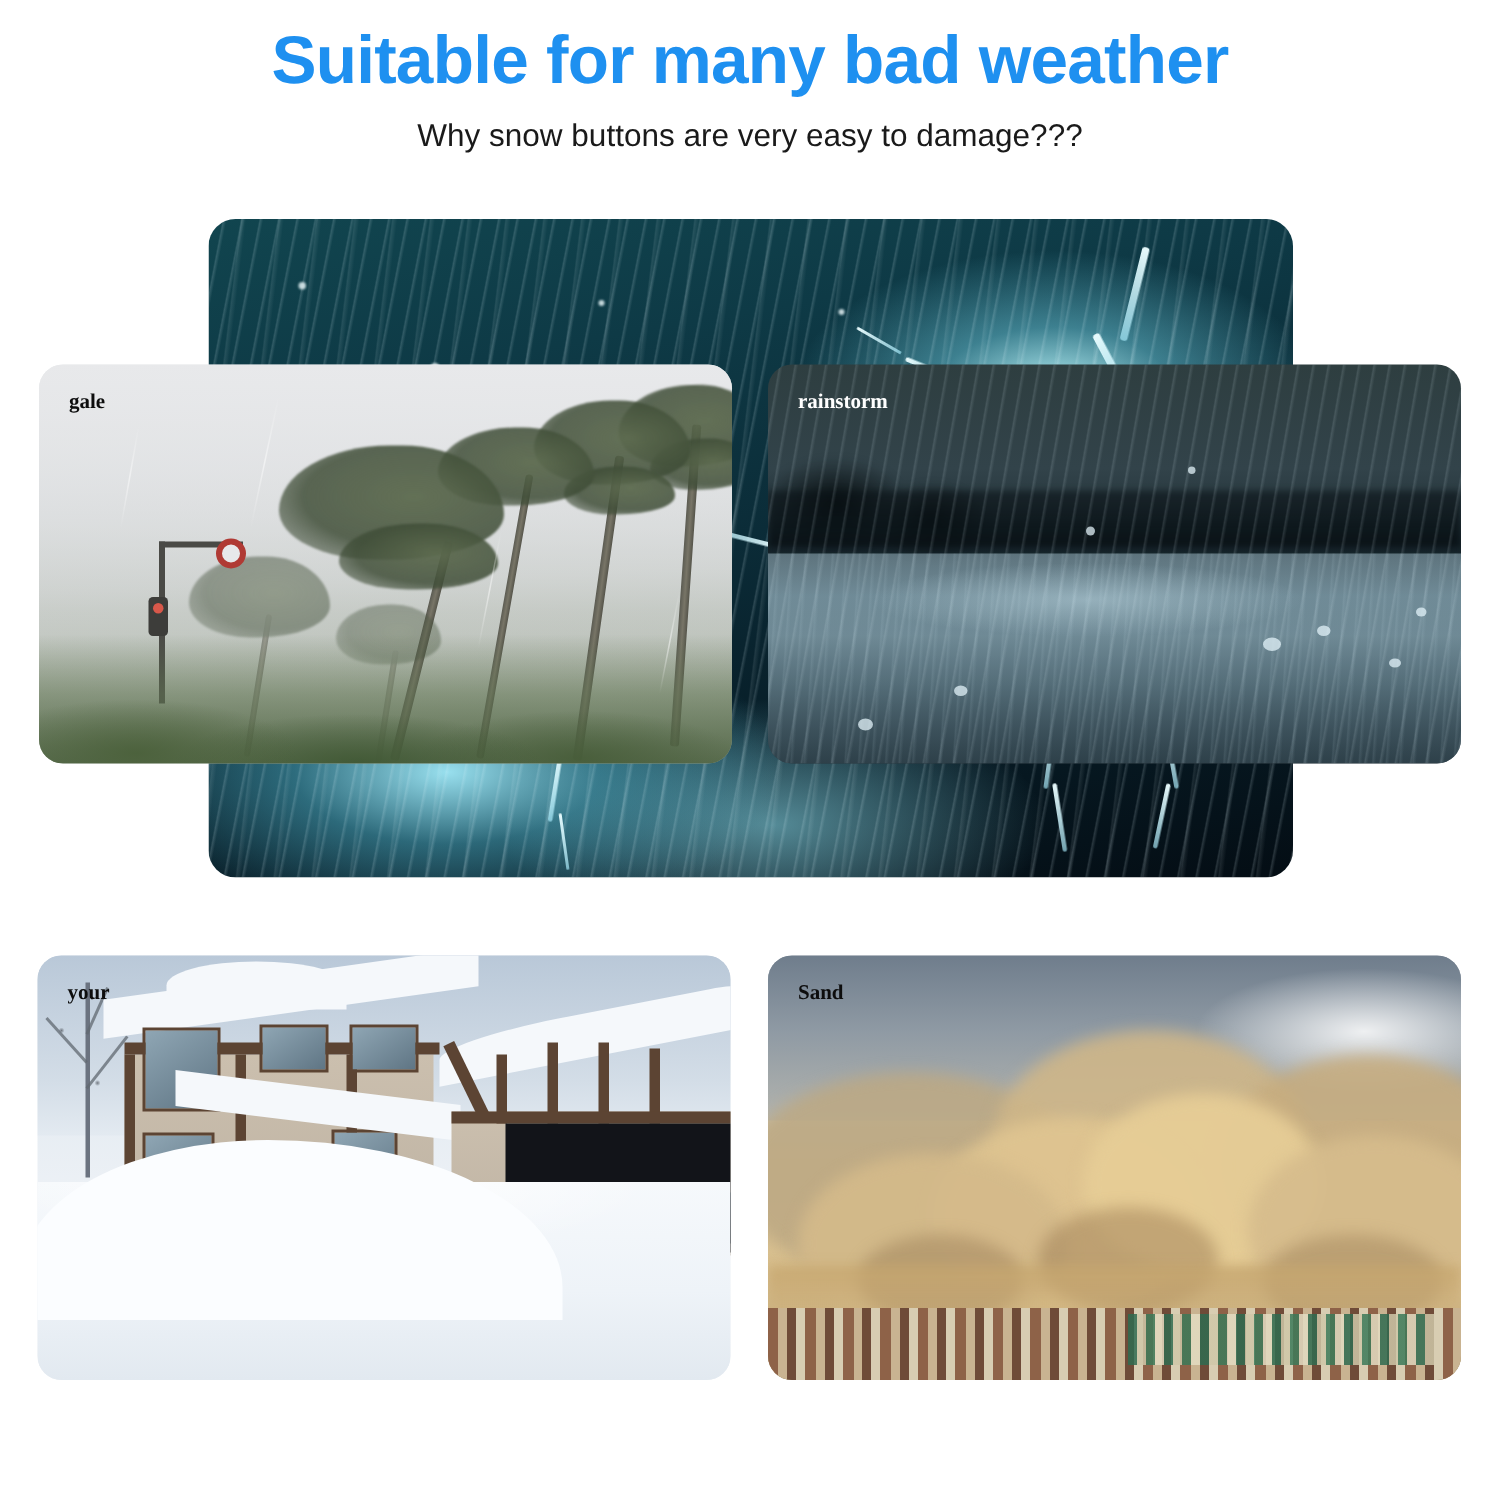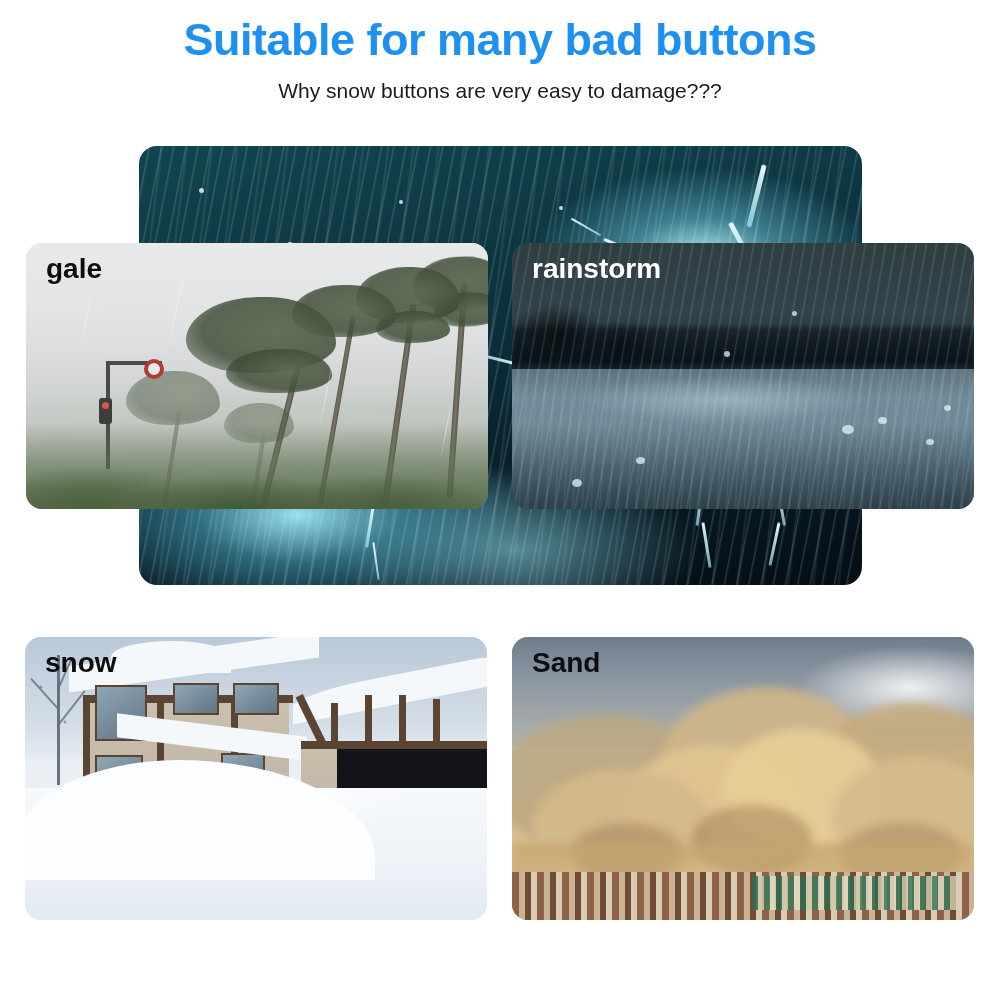--- a/index.html
+++ b/index.html
@@ -48,23 +48,23 @@
   .card {
     position: absolute;
     border-radius: 16px;
     overflow: hidden;
     box-sizing: border-box;
   }
   .card-label {
     position: absolute;
     left: 20px;
     top: 12px;
-    font-family: Liberation Sans, sans-serif;
+    font-family: Liberation Serif, serif;
     font-weight: bold;
-    font-size: 28px;
+    font-size: 14px;
     line-height: 28px;
     z-index: 9;
     white-space: nowrap;
   }
   .label-dark { color: #0d0d0d; }
   .label-light { color: #ffffff; }
 
   
   #storm-backdrop {
     left: 139px;
@@ -351,21 +351,21 @@
   #sand-haze {
     position: absolute;
     left: 0; right: 0; bottom: 36px; height: 40px;
     background: linear-gradient(to bottom, rgba(198,166,110,.85), rgba(206,180,130,.25));
     filter: blur(4px);
   }
 </style>
 </head>
 <body>
 
-<div id="page-title">Suitable for many bad buttons</div>
+<div id="page-title">Suitable for many bad weather</div>
 <div id="page-subtitle">Why snow buttons are very easy to damage???</div>
 
 <div class="card" id="storm-backdrop">
   <div class="rain"></div>
 
   <div class="bolt" style="left:615px;top:18px;width:5px;height:64px;transform:rotate(14deg);"></div>
   <div class="bolt" style="left:600px;top:74px;width:5px;height:48px;transform:rotate(-28deg);"></div>
   <div class="bolt" style="left:562px;top:110px;width:4px;height:46px;transform:rotate(32deg);"></div>
   <div class="bolt" style="left:540px;top:148px;width:4px;height:40px;transform:rotate(-34deg);"></div>
   <div class="bolt" style="left:498px;top:170px;width:4px;height:42px;transform:rotate(58deg);"></div>
@@ -493,21 +493,21 @@
   <div class="snow-beam" style="left:374px;top:58px;width:7px;height:54px;"></div>
   <div class="snow-beam" style="left:408px;top:62px;width:7px;height:50px;"></div>
   <div class="snow-beam" style="left:276px;top:104px;width:192px;height:8px;"></div>
   <div id="snow-garage" style="left:312px;top:112px;width:156px;height:86px;"></div>
   <div class="snow-car" style="left:326px;top:152px;width:72px;height:40px;"></div>
   <div class="snow-car" style="left:408px;top:158px;width:60px;height:34px;"></div>
 
   <div id="snow-ground"></div>
   <div id="snow-bank"></div>
 
-  <div class="card-label label-dark">snow</div>
+  <div class="card-label label-dark">your</div>
 </div>
 
 <div class="card" id="card-sand">
   <div id="sand-sky"></div>
 
   <div class="dust" style="left:-20px;top:78px;width:230px;height:140px;background:rgba(188,168,130,.85);"></div>
   <div class="dust" style="left:150px;top:50px;width:210px;height:150px;background:rgba(206,182,136,.9);"></div>
   <div class="dust" style="left:300px;top:66px;width:200px;height:150px;background:rgba(198,172,126,.88);"></div>
 
   <div class="dust" style="left:110px;top:108px;width:180px;height:130px;background:rgba(222,196,144,.95);"></div>

